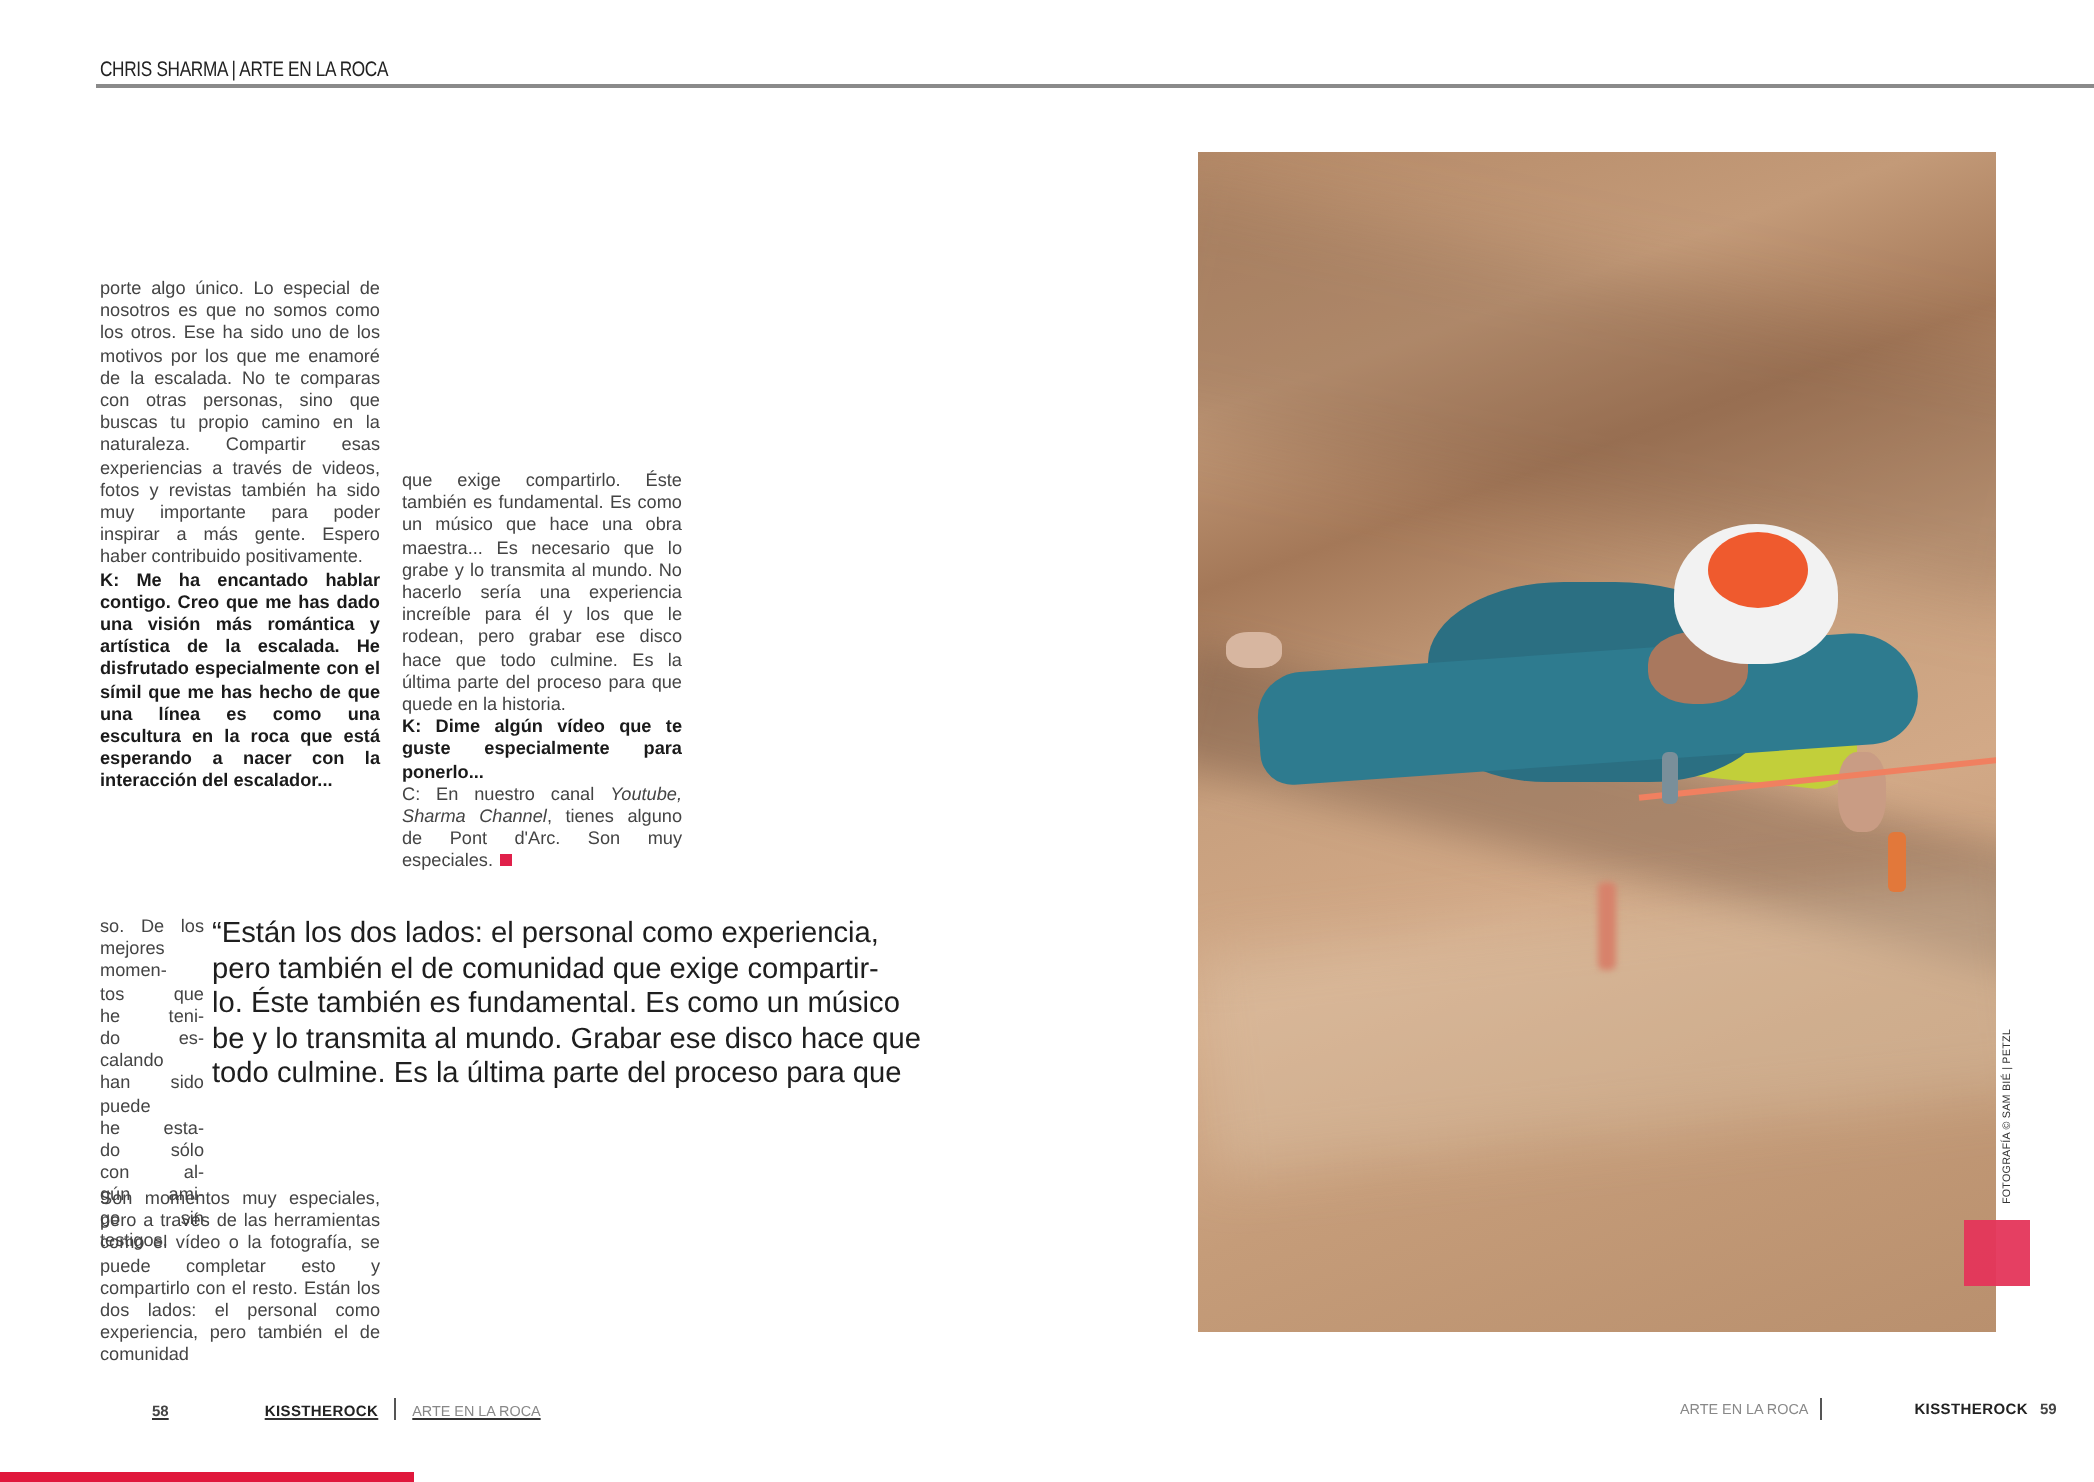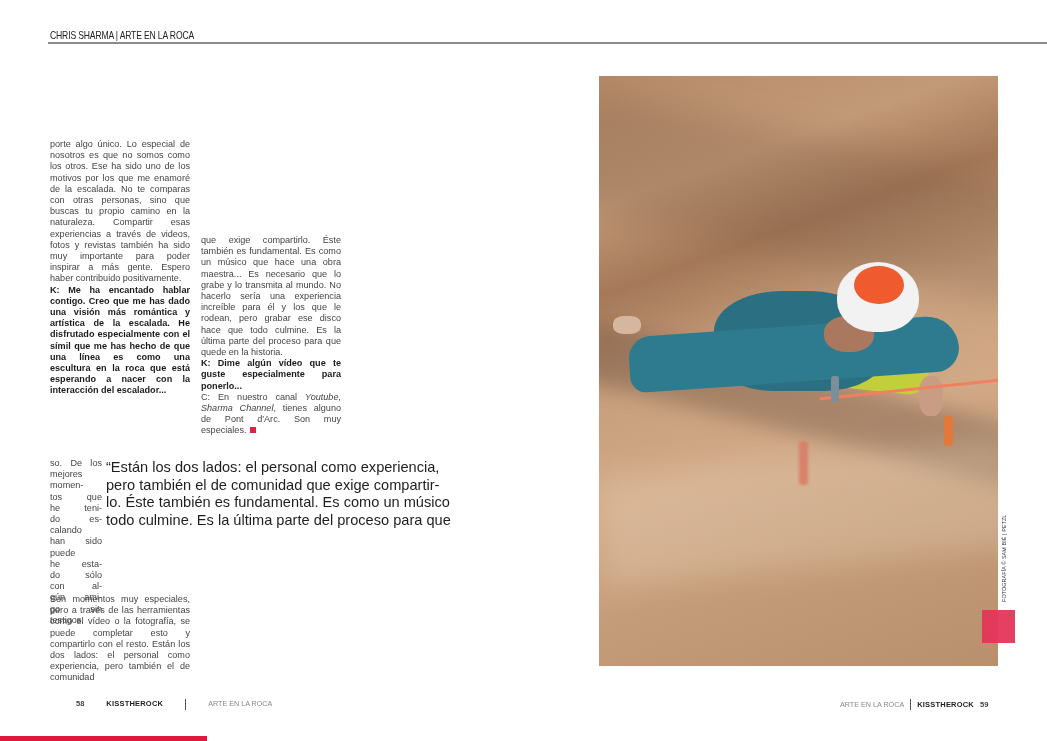--- a/index.html
+++ b/index.html
@@ -35,28 +35,28 @@
     .end-mark { display: inline-block; width: 6px; height: 6px; background: #e0204a; margin-left: 3px; vertical-align: 0px; }
 
     .pull-quote {
       position: absolute; left: 106px; top: 459px; width: 335px;
       font-size: 14.6px; line-height: 17.6px; color: #1e1e1e; text-align: left;
     }
     .pull-quote span { display: block; white-space: nowrap; }
 
     .footer-left {
       position: absolute; left: 76px; top: 699px; font-size: 7.5px; white-space: nowrap; color: #333;
-      display: flex; align-items: flex-start; gap: 22px;
+      display: flex; align-items: flex-end; gap: 8px; text-decoration: underline;
     }
     .footer-right {
       position: absolute; left: 840px; top: 699px; font-size: 7.5px; white-space: nowrap; color: #333;
       display: flex; align-items: center; gap: 6px;
     }
     .f-num { font-weight: bold; color: #444; }
-    .f-brand { font-weight: bold; color: #222; letter-spacing: 0.2px; }
+    .f-brand { font-weight: bold; color: #222; letter-spacing: 0.2px; margin-left: 40px; }
     .f-sep { width: 1px; height: 11px; background: #555; display: inline-block; }
     .f-section { color: #888; font-size: 7.2px; }
 
     .red-bar { position: absolute; left: 0; top: 736px; width: 207px; height: 5px; background: #e0183c; }
 
     .photo {
       position: absolute; left: 599px; top: 76px; width: 399px; height: 590px; overflow: hidden;
       background: linear-gradient(160deg, #b58a68 0%, #c39a78 18%, #a47858 30%, #c8a07e 45%, #d2a987 60%, #c59c79 75%, #b9906e 100%);
     }
     .photo .shade1 { position: absolute; left: -40px; top: 60px; width: 480px; height: 120px; background: rgba(110,80,60,0.25); transform: rotate(12deg); filter: blur(18px); }
@@ -118,20 +118,21 @@
 <div class="col col2">
   <p>que exige compartirlo. Éste también es fundamental. Es como un músico que hace una obra maestra... Es necesario que lo grabe y lo transmita al mundo. No hacerlo sería una experiencia increíble para él y los que le rodean, pero grabar ese disco hace que todo culmine. Es la última parte del proceso para que quede en la historia.</p>
   <p class="q">K: Dime algún vídeo que te guste especialmente para ponerlo...</p>
   <p><span>C: En nuestro canal </span><em>Youtube, Sharma Channel</em><span>, tienes alguno de Pont d'Arc. Son muy especiales.</span><span class="end-mark"></span></p>
 </div>
 
 <div class="pull-quote">
   <span>“Están los dos lados: el personal como experiencia,</span>
   <span>pero también el de comunidad que exige compartir-</span>
   <span>lo. Éste también es fundamental. Es como un músico</span>
+  <span>be y lo transmita al mundo. Grabar ese disco hace que</span>
   <span>todo culmine. Es la última parte del proceso para que</span>
 </div>
 
 <div class="photo" title="Climber with white and orange helmet and teal jacket on orange rock face">
   <div class="shade1"></div>
   <div class="shade2"></div>
   <div class="light"></div>
   <div class="shorts"></div>
   <div class="torso"></div>
   <div class="jacket"></div>

